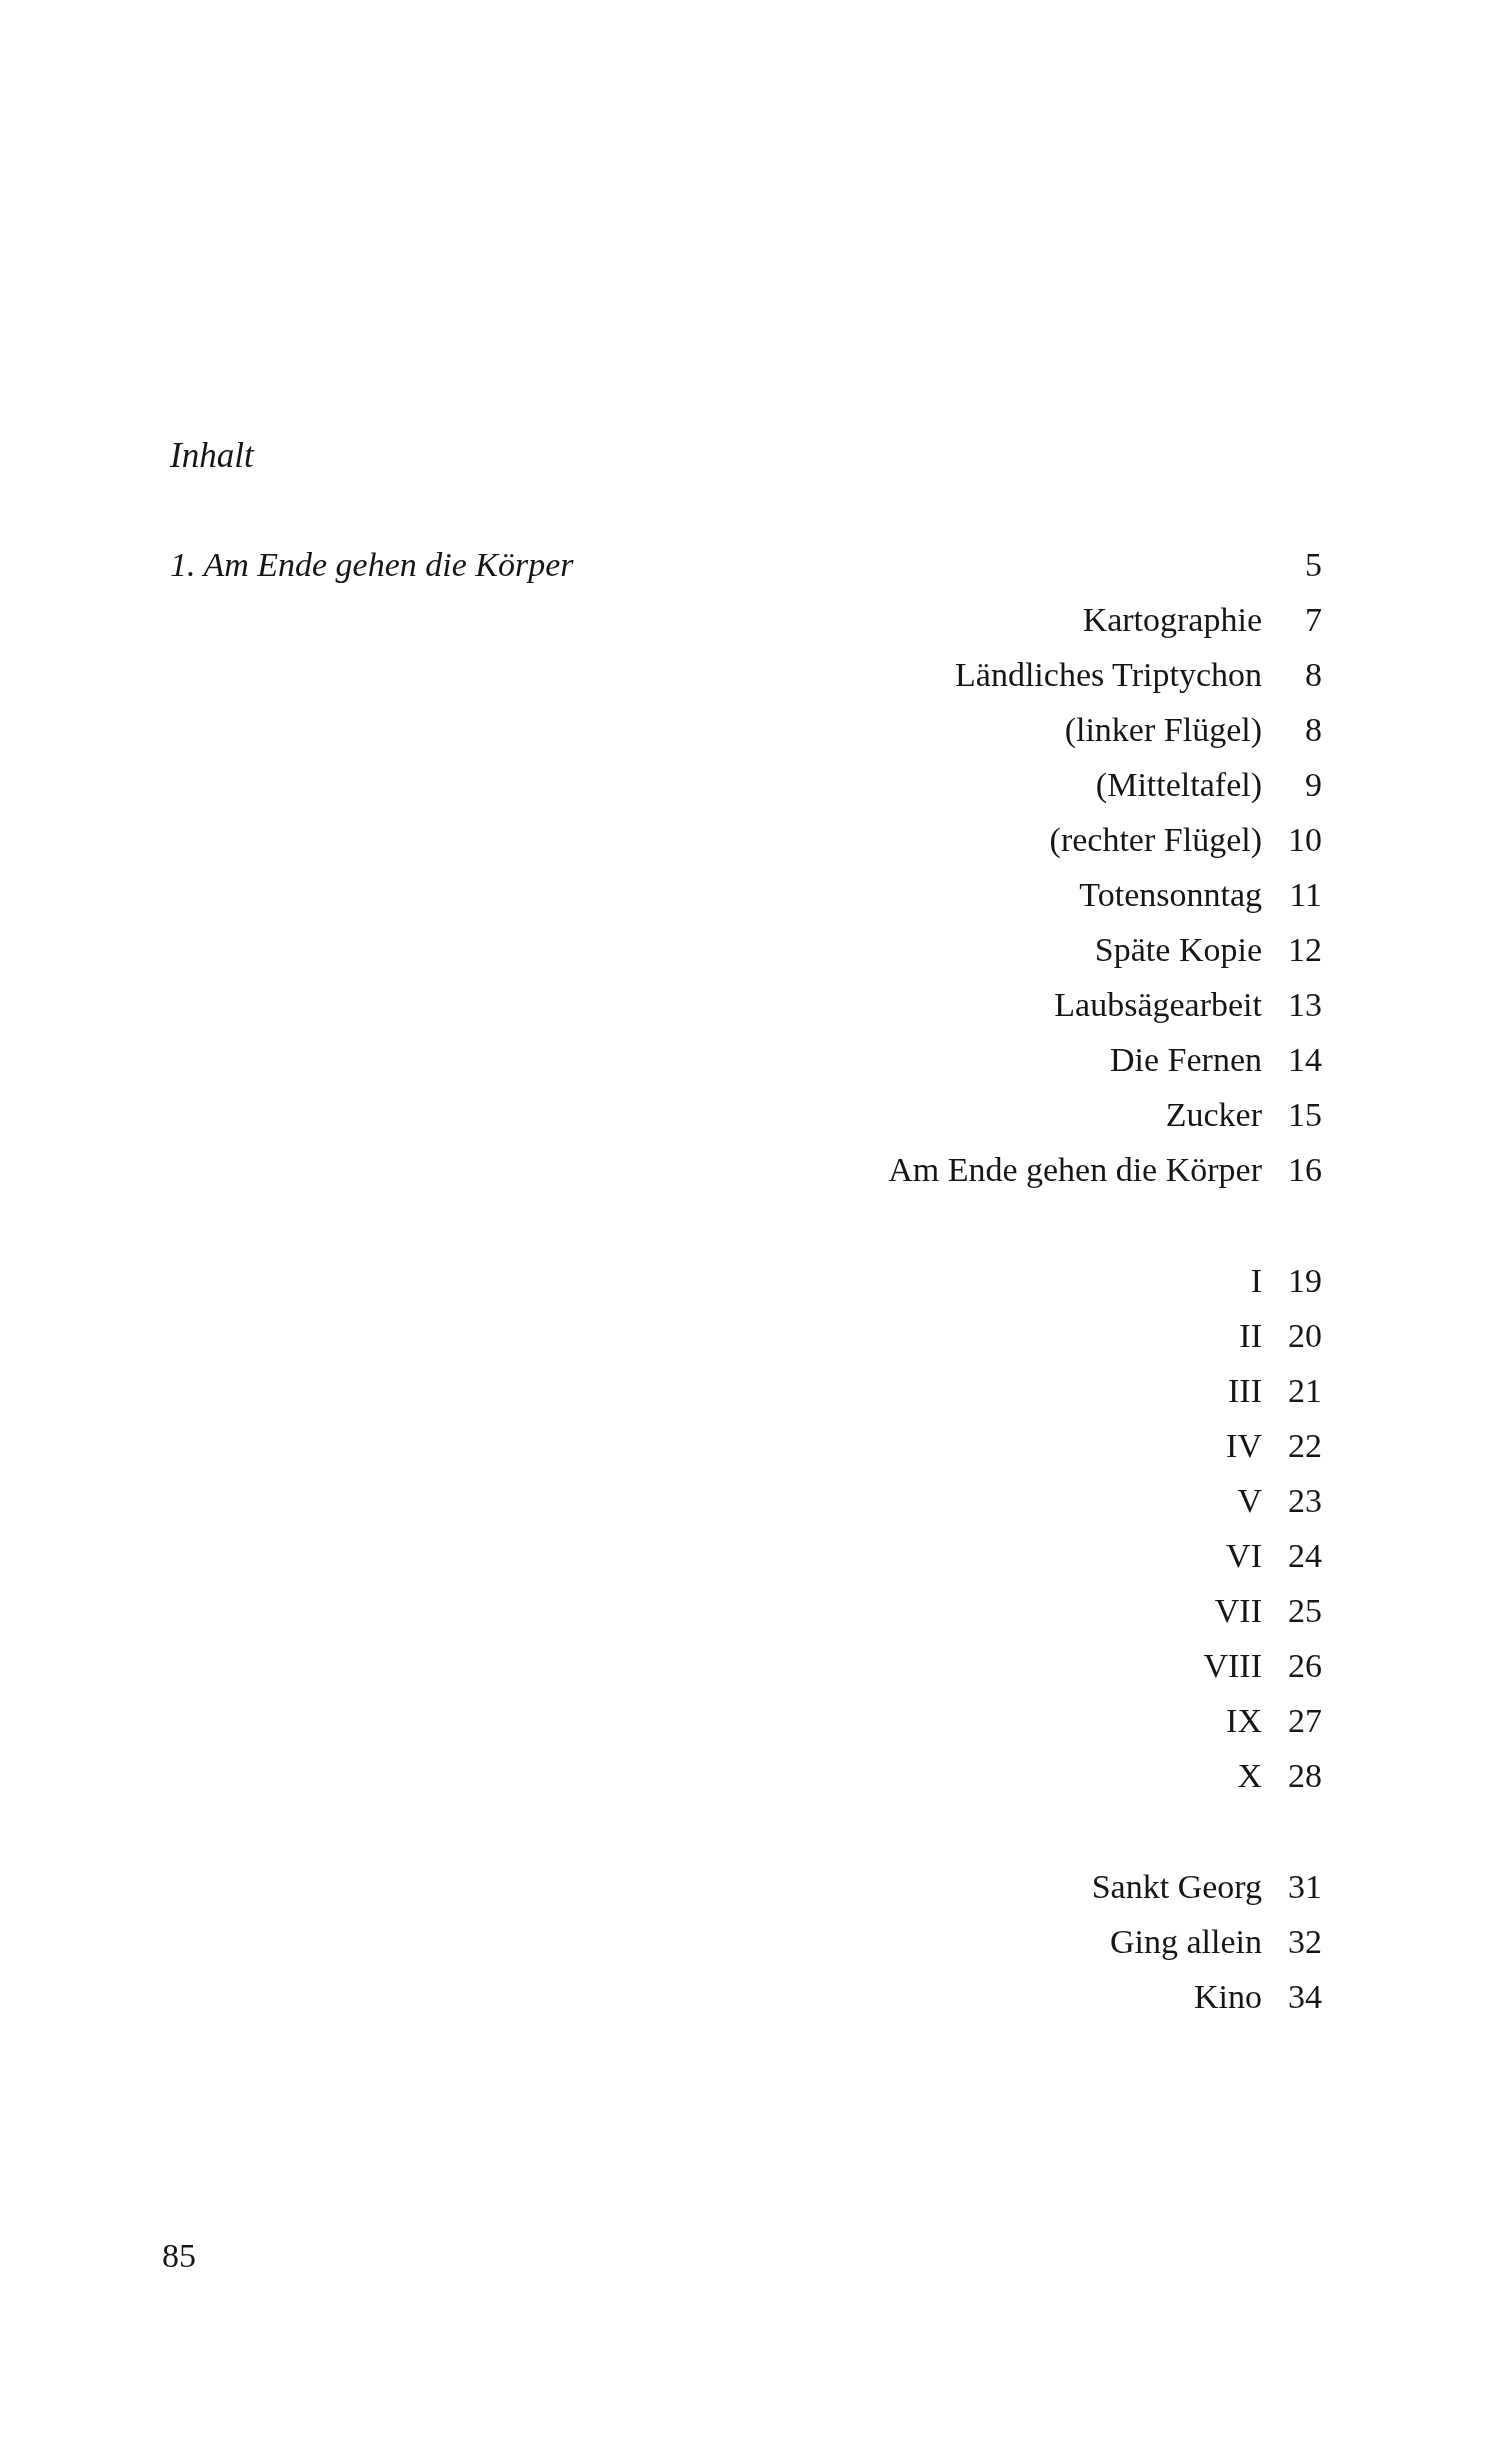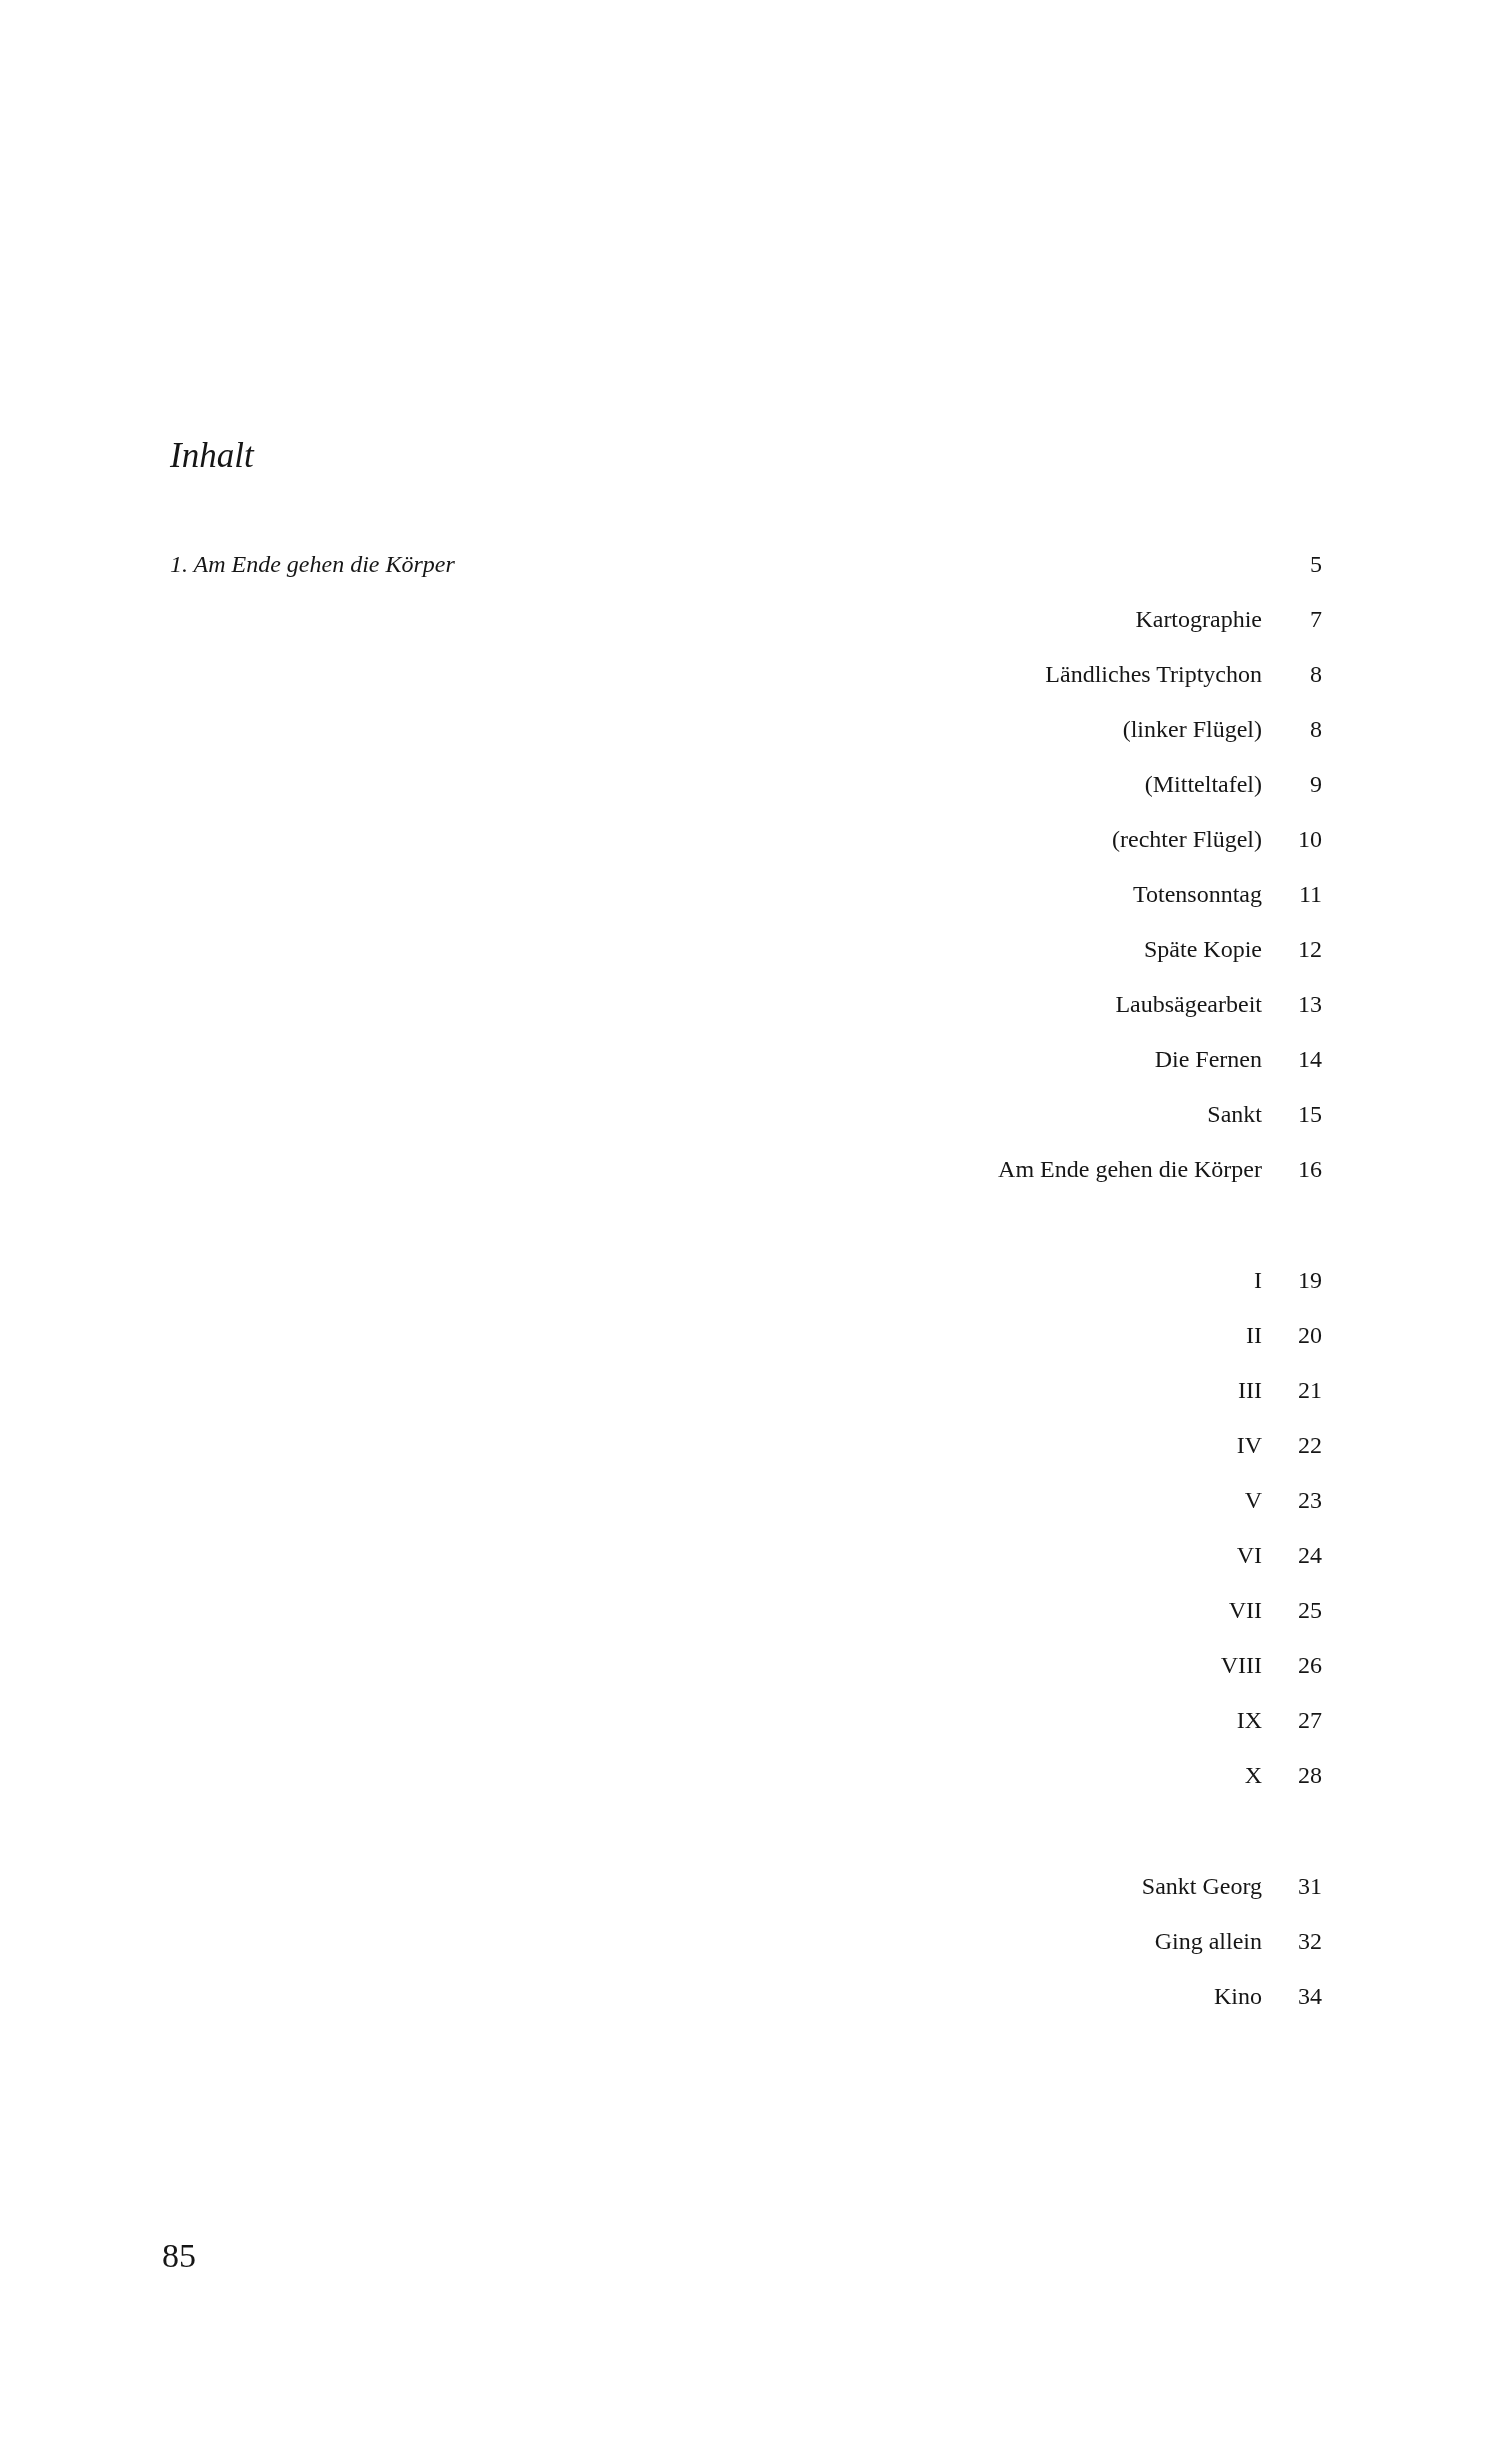--- a/index.html
+++ b/index.html
@@ -28,21 +28,21 @@
     margin: 0 0 54px 0;
     line-height: 55px;
   }
   .toc-section + .toc-section {
     margin-top: 56px;
   }
   .toc-row {
     display: flex;
     justify-content: space-between;
     align-items: baseline;
-    font-size: 24px;
+    font-size: 34px;
     line-height: 55px;
     height: 55px;
     white-space: nowrap;
   }
   .toc-row .label {
     flex: 1 1 auto;
     overflow: hidden;
   }
   .toc-section-title .label {
     font-style: italic;
@@ -106,21 +106,21 @@
         </div>
         <div class="toc-row toc-entry">
           <span class="label">Laubsägearbeit</span>
           <span class="page-num">13</span>
         </div>
         <div class="toc-row toc-entry">
           <span class="label">Die Fernen</span>
           <span class="page-num">14</span>
         </div>
         <div class="toc-row toc-entry">
-          <span class="label">Sankt</span>
+          <span class="label">Zucker</span>
           <span class="page-num">15</span>
         </div>
         <div class="toc-row toc-entry">
           <span class="label">Am Ende gehen die Körper</span>
           <span class="page-num">16</span>
         </div>
       </section>
       <section class="toc-section">
         <div class="toc-row toc-entry">
           <span class="label">I</span>

